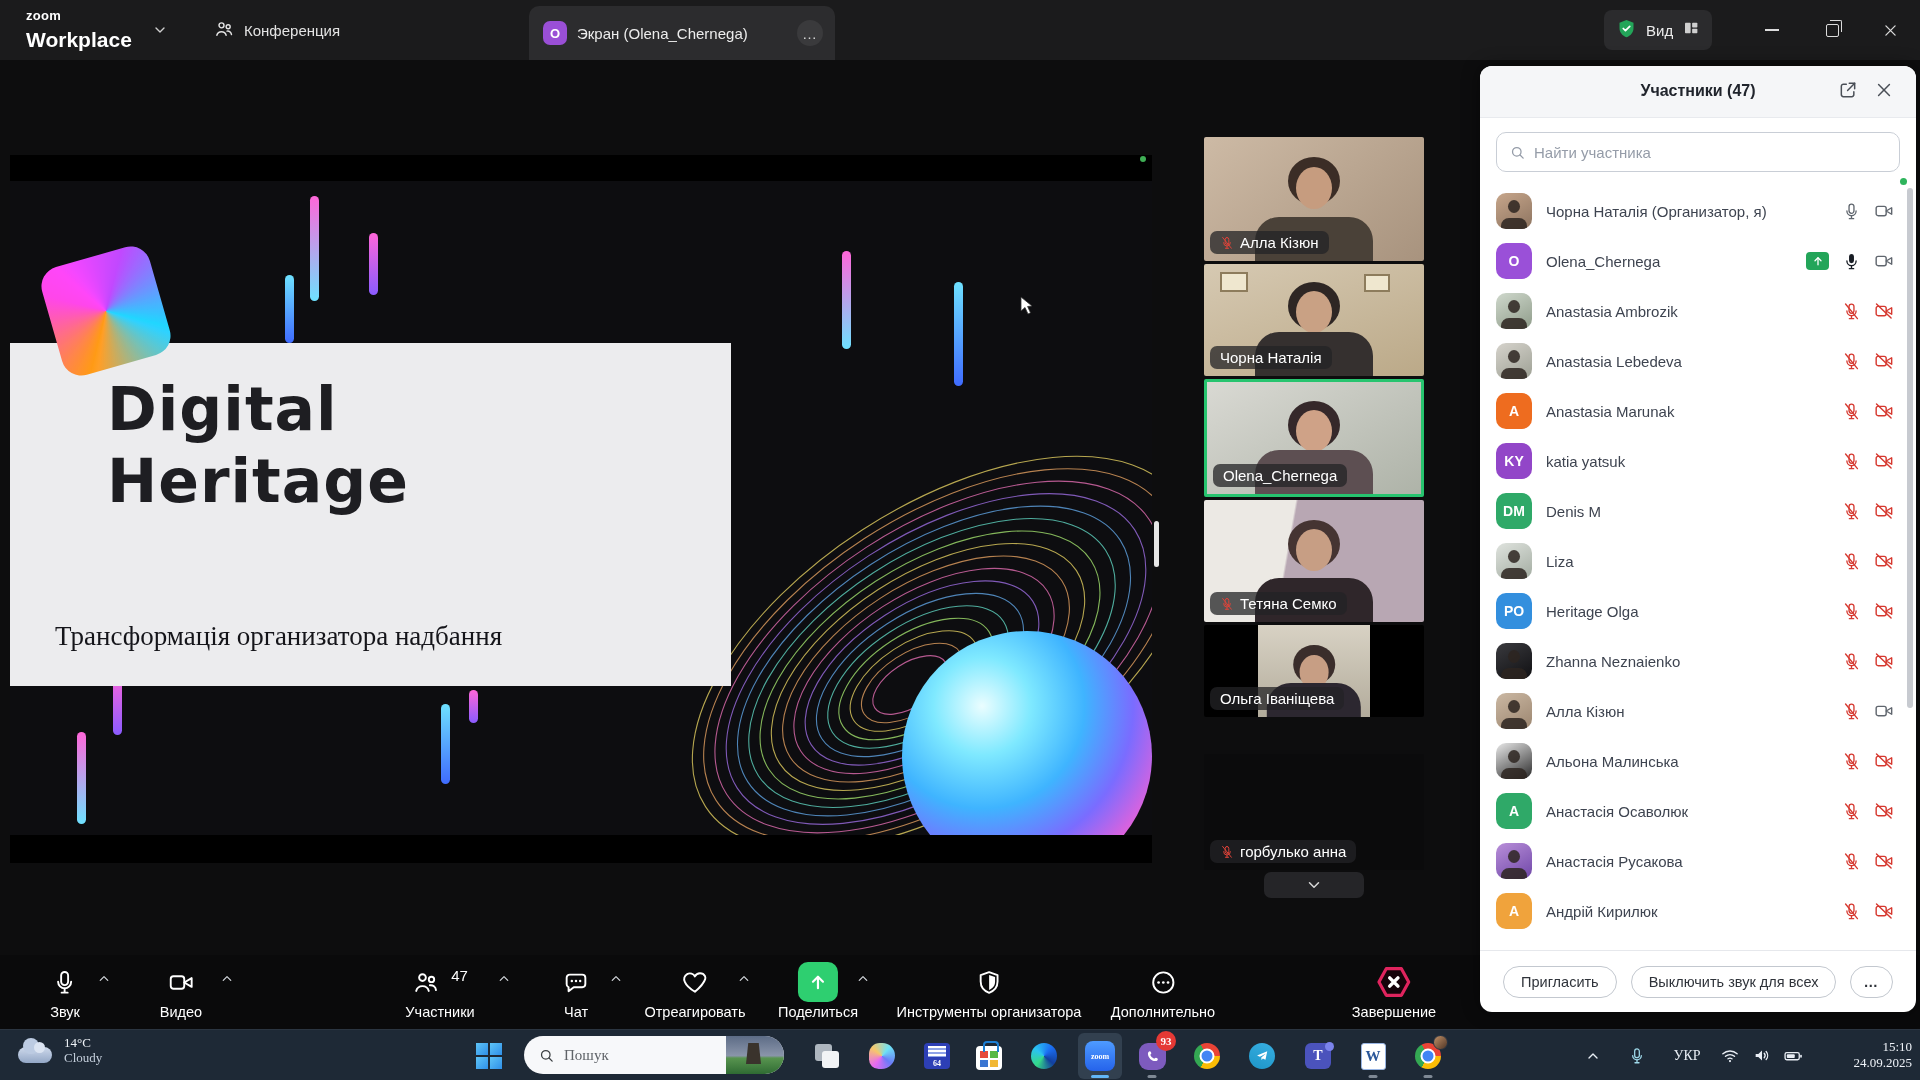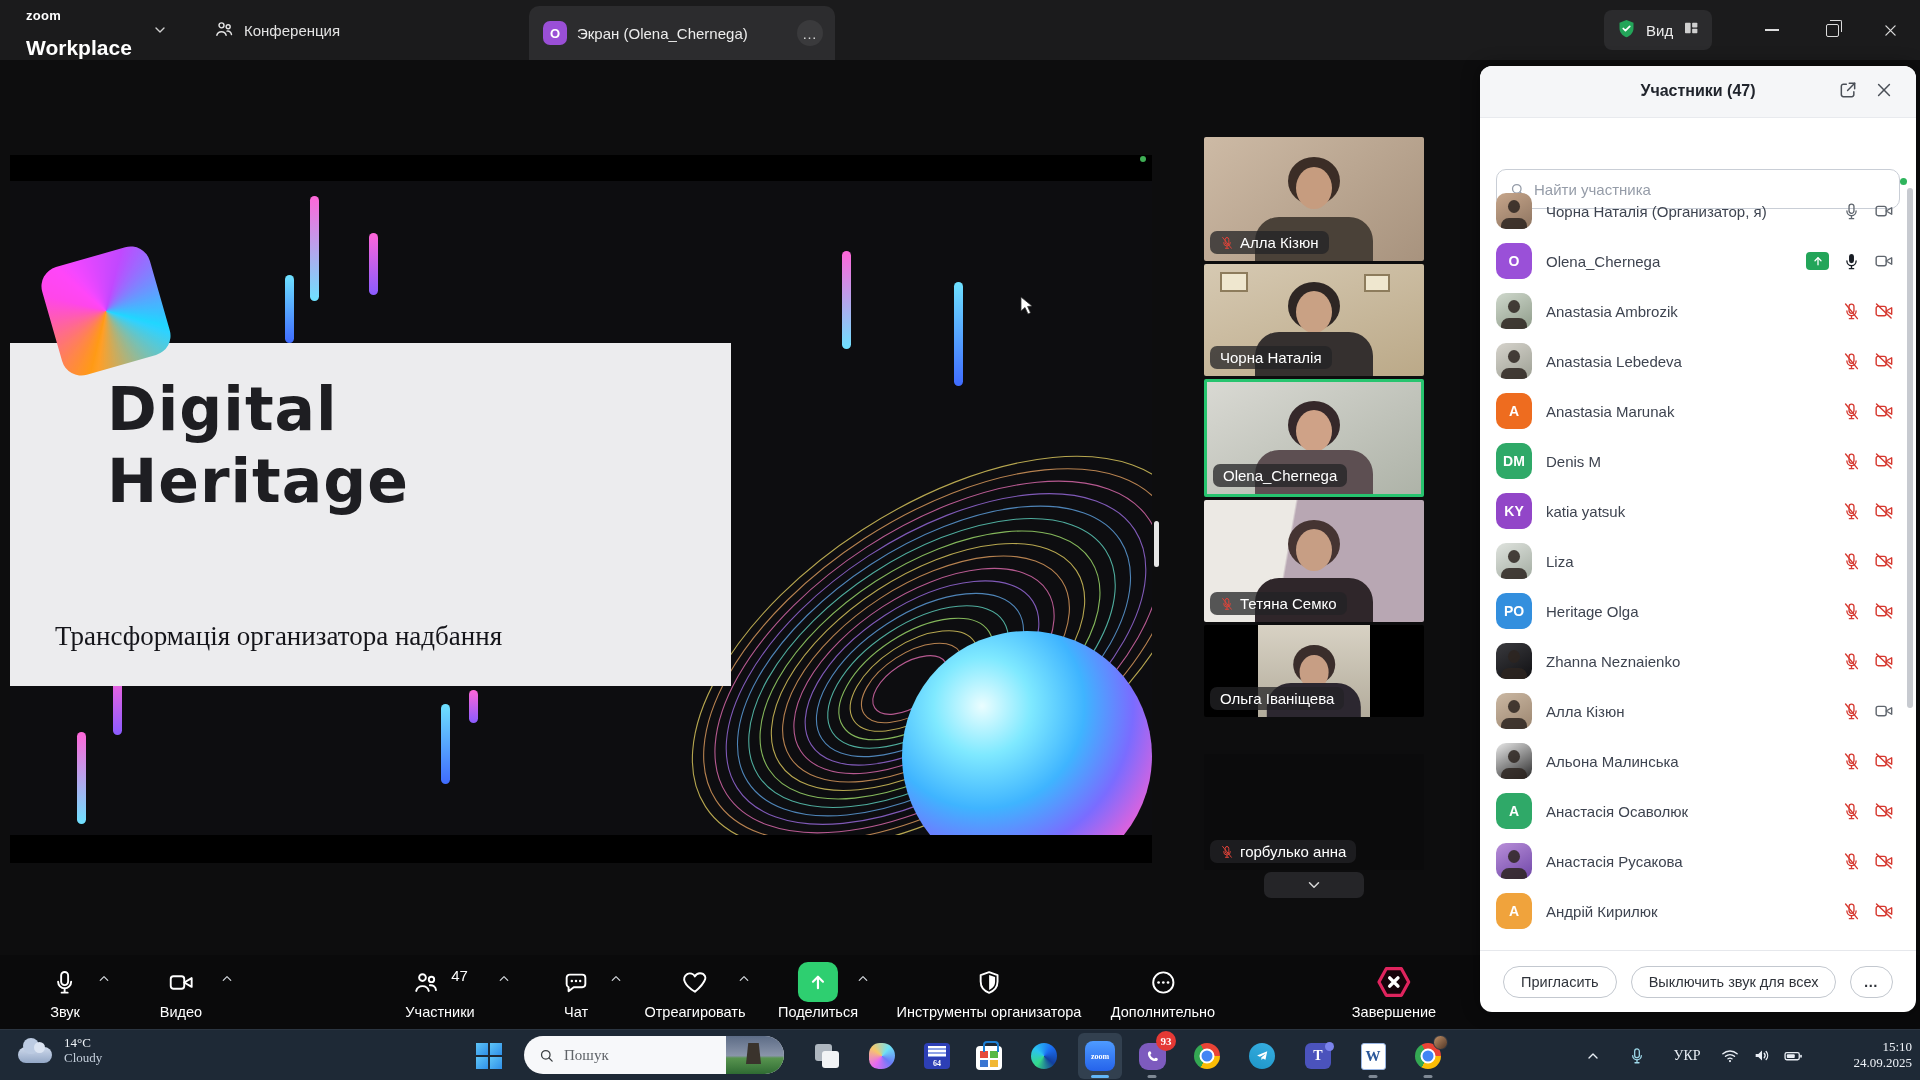--- a/index.html
+++ b/index.html
@@ -4,21 +4,21 @@
 <style>
   * { margin:0; padding:0; box-sizing:border-box; }
   html,body { width:1920px; height:1080px; overflow:hidden; background:#000;
     font-family:"Liberation Sans", sans-serif; }
   #app { position:relative; width:1920px; height:1080px; background:#0d0d0e; }
 
   
   #titlebar { position:absolute; left:0; top:0; width:1920px; height:60px; background:#1b1b1c; z-index:30; }
   .logo { position:absolute; left:26px; top:9px; color:#fff; line-height:1; }
   .logo .lt { font-size:13px; font-weight:700; letter-spacing:.3px; }
-  .logo .lb { font-size:21px; font-weight:700; margin-top:15px; }
+  .logo .lb { font-size:21px; font-weight:700; margin-top:7px; }
   .logo-chev { position:absolute; left:152px; top:22px; color:#cfcfcf; }
   .tab-meeting { position:absolute; left:214px; top:14px; display:flex; align-items:center; gap:10px; color:#e3e3e3; font-size:15px; height:32px; }
   .tab-screen { position:absolute; left:529px; top:6px; width:306px; height:54px; background:#2c2c2e; border-radius:10px 10px 0 0; display:flex; align-items:center; padding:0 12px 0 14px; gap:10px; }
   .tab-avatar { width:24px; height:24px; border-radius:7px; background:#9a4fd6; color:#fff; font-size:13px; font-weight:700; display:flex; align-items:center; justify-content:center; }
   .tab-screen .tlabel { color:#ececec; font-size:15px; flex:1; white-space:nowrap; overflow:hidden; }
   .tab-more { width:26px; height:26px; border-radius:50%; background:#3a3a3c; color:#d6d6d6; font-size:15px; display:flex; align-items:center; justify-content:center; letter-spacing:1px; }
   .view-pill { position:absolute; left:1604px; top:10px; height:40px; background:#2b2b2d; border-radius:8px; display:flex; align-items:center; gap:9px; padding:0 12px; }
   .view-pill .vlabel { color:#ececec; font-size:15px; }
   .win-btn { position:absolute; top:12px; width:36px; height:36px; display:flex; align-items:center; justify-content:center; color:#dcdcdc; }
   #btn-min { left:1754px; } #btn-max { left:1814px; } #btn-close { left:1872px; }
@@ -57,21 +57,21 @@
   .name-pill { position:absolute; left:6px; bottom:7px; display:flex; align-items:center; gap:6px; background:rgba(35,35,37,.75); border-radius:7px; padding:3px 10px; color:#fff; font-size:15px; white-space:nowrap; z-index:3; }
   .inner-vid { position:absolute; left:54px; top:0; width:112px; height:100%; overflow:hidden; }
   #tiles-collapse { position:absolute; left:1264px; top:872px; width:100px; height:26px; background:#252528; border-radius:7px; display:flex; align-items:center; justify-content:center; color:#d8d8d8; z-index:2; }
 
   
   #panel { position:absolute; left:1480px; top:66px; width:436px; height:946px; background:#fff; border-radius:12px; z-index:40; box-shadow:0 0 18px rgba(0,0,0,.45); overflow:hidden; }
   #panel-header { position:absolute; left:0; top:0; width:100%; height:52px; background:#f5f6f8; border-bottom:1px solid #e8eaee; }
   #panel-title { position:absolute; width:100%; top:16px; text-align:center; font-size:16px; font-weight:700; color:#20242c; }
   .ph-btn { position:absolute; top:14px; color:#4a4f57; }
   #panel-popout { right:58px; } #panel-close { right:22px; }
-  #psearch { position:absolute; left:16px; right:16px; top:66px; height:40px; border:1.5px solid #c9ced6; border-radius:10px; display:flex; align-items:center; padding:0 12px; gap:8px; color:#959ca8; background:#fff;margin-top:37px; }
+  #psearch { position:absolute; left:16px; right:16px; top:66px; height:40px; border:1.5px solid #c9ced6; border-radius:10px; display:flex; align-items:center; padding:0 12px; gap:8px; color:#959ca8; background:#fff; }
   #psearch input { border:none; outline:none; flex:1; font-size:15px; color:#333; font-family:inherit; }
   #psearch input::placeholder { color:#959ca8; }
   #panel-green-dot { position:absolute; right:9px; top:112px; width:7px; height:7px; border-radius:50%; background:#2eb45c; }
   #plist { position:absolute; left:0; right:10px; top:120px; }
   .row { height:50px; display:flex; align-items:center; padding-left:16px; }
   .pav { width:36px; height:36px; border-radius:10px; flex:0 0 36px; display:flex; align-items:center; justify-content:center; color:#fff; font-weight:700; font-size:14px; position:relative; overflow:hidden; }
   .mini-head { position:absolute; left:50%; top:7px; width:12px; height:13px; border-radius:50%; transform:translateX(-50%); }
   .mini-torso { position:absolute; left:50%; bottom:-3px; width:26px; height:14px; border-radius:8px 8px 0 0; transform:translateX(-50%); }
   .rname { margin-left:14px; font-size:15px; color:#3e4450; flex:1; white-space:nowrap; overflow:hidden; }
   .ricons { display:flex; align-items:center; gap:13px; padding-right:12px; }
@@ -526,34 +526,34 @@
           <div class="ricons">
             <svg width="19" height="19" style="color: rgb(214, 56, 47);">
               <use href="#sym-mic-off"></use>
             </svg>
             <svg width="20" height="20" style="color: rgb(214, 56, 47);">
               <use href="#sym-cam-off"></use>
             </svg>
           </div>
         </div>
         <div class="row">
+          <div class="pav" style="background: rgb(146, 70, 200);">KY</div>
+          <span class="rname">katia yatsuk</span>
+          <div class="ricons">
+            <svg width="19" height="19" style="color: rgb(214, 56, 47);">
+              <use href="#sym-mic-off"></use>
+            </svg>
+            <svg width="20" height="20" style="color: rgb(214, 56, 47);">
+              <use href="#sym-cam-off"></use>
+            </svg>
+          </div>
+        </div>
+        <div class="row">
           <div class="pav" style="background: rgb(47, 169, 104);">DM</div>
           <span class="rname">Denis M</span>
-          <div class="ricons">
-            <svg width="19" height="19" style="color: rgb(214, 56, 47);">
-              <use href="#sym-mic-off"></use>
-            </svg>
-            <svg width="20" height="20" style="color: rgb(214, 56, 47);">
-              <use href="#sym-cam-off"></use>
-            </svg>
-          </div>
-        </div>
-        <div class="row">
-          <div class="pav" style="background: rgb(146, 70, 200);">KY</div>
-          <span class="rname">katia yatsuk</span>
           <div class="ricons">
             <svg width="19" height="19" style="color: rgb(214, 56, 47);">
               <use href="#sym-mic-off"></use>
             </svg>
             <svg width="20" height="20" style="color: rgb(214, 56, 47);">
               <use href="#sym-cam-off"></use>
             </svg>
           </div>
         </div>
         <div class="row">

